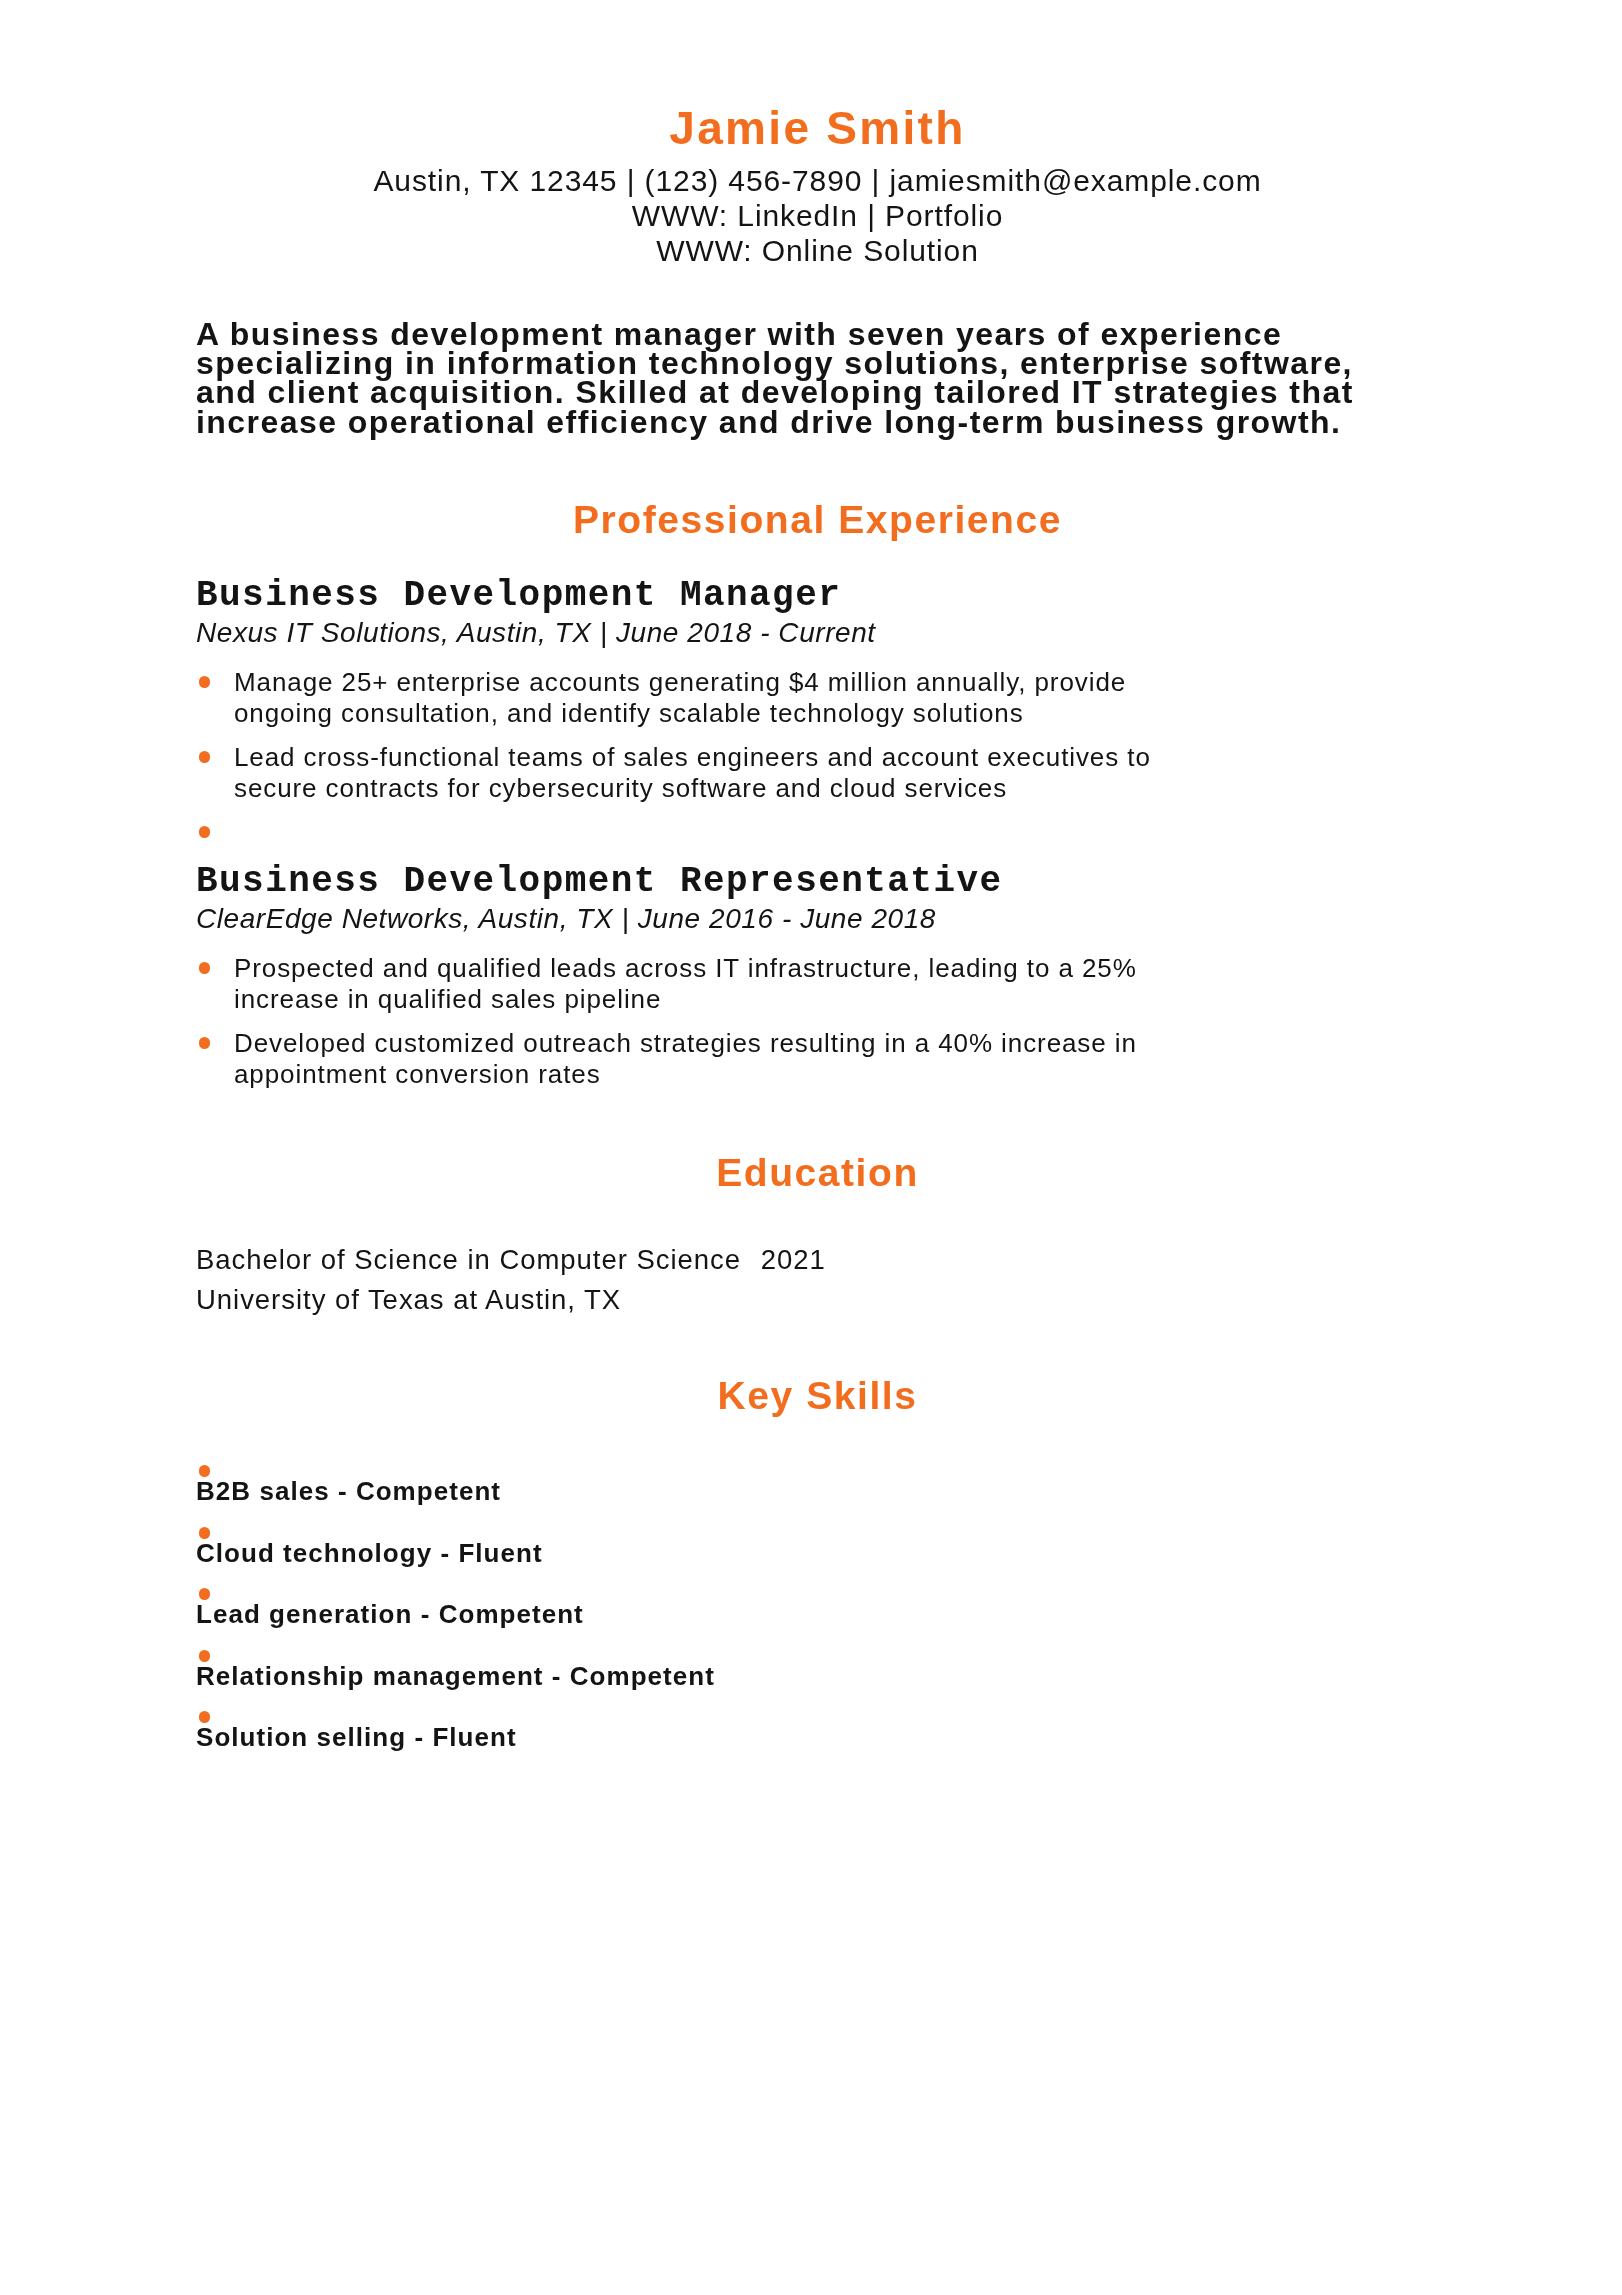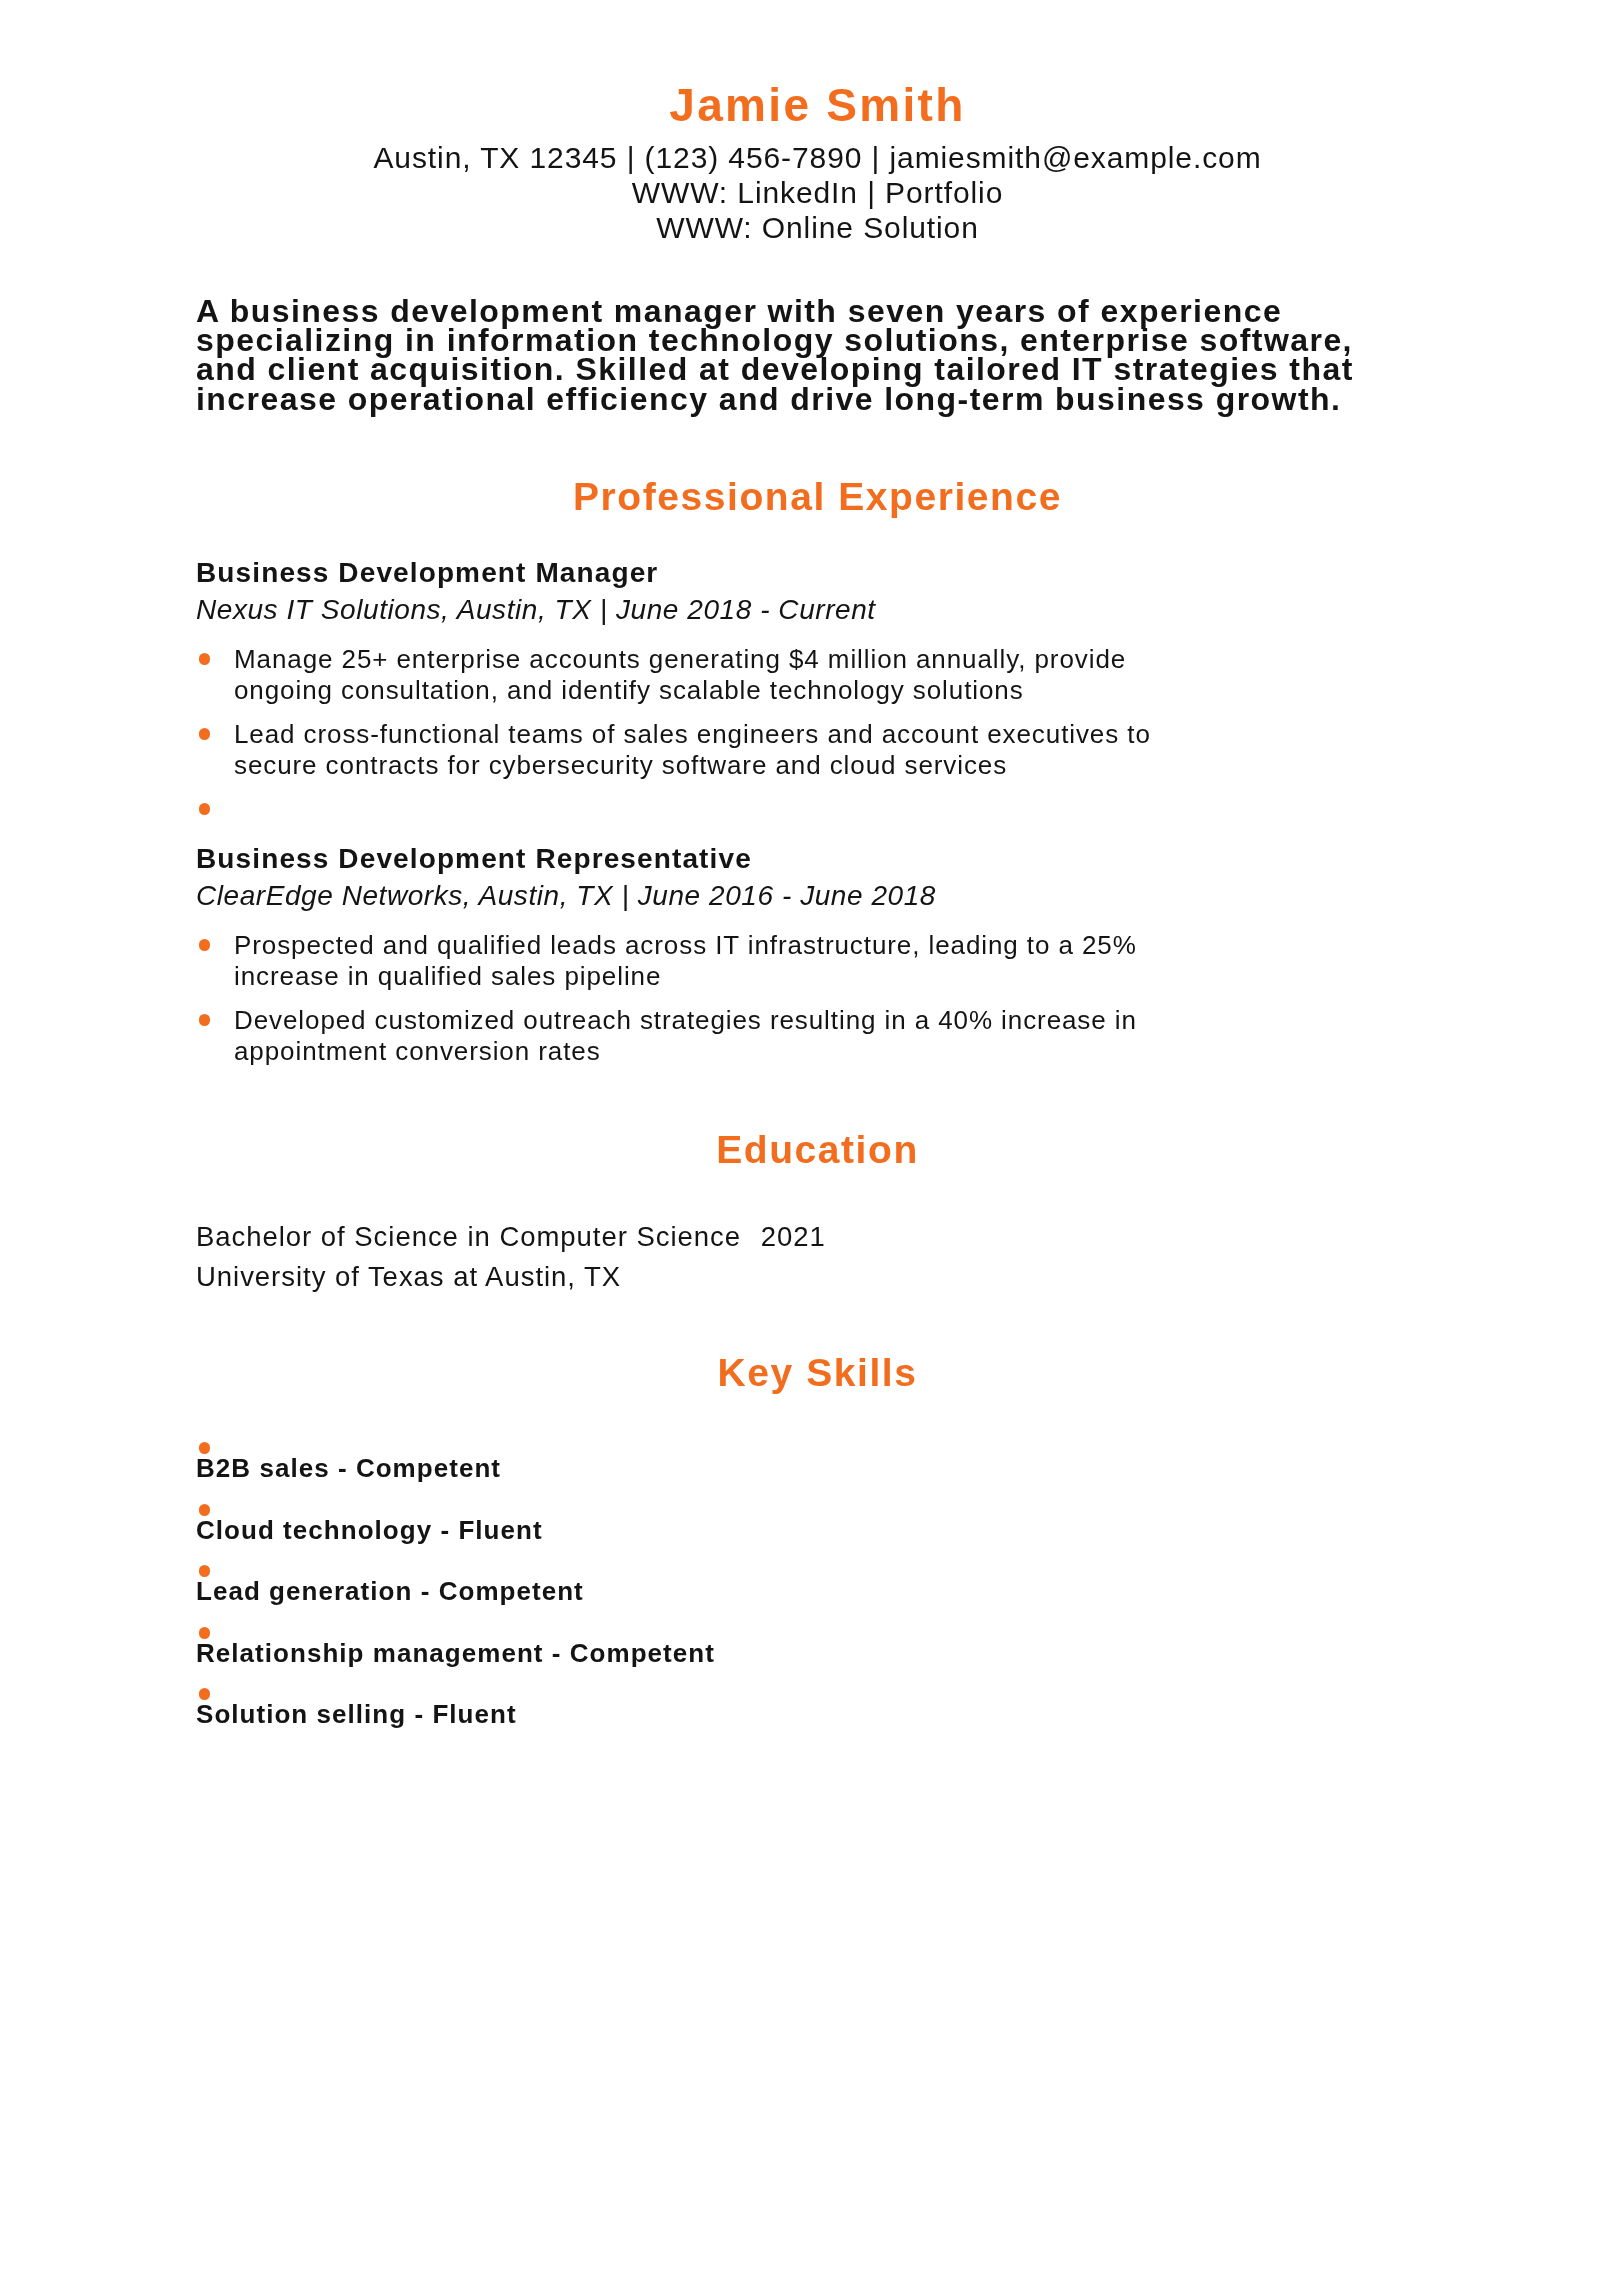--- a/index.html
+++ b/index.html
@@ -13,21 +13,21 @@
     height:2295px;
     font-family:"Liberation Sans","DejaVu Sans",sans-serif;
     color:var(--ink);
     overflow:hidden;
   }
   .page{
     position:relative;
     width:1622px;
     height:2295px;
     background:#ffffff;
-    padding:82px 183px 0 196px;
+    padding:105px 183px 0 196px;
   }
   .name{
     font-size:46px;
     line-height:47px;
     font-weight:bold;
     text-align:center;
     color:var(--accent);
     letter-spacing:0.05em;
   }
   .contact{
@@ -50,24 +50,25 @@
     text-align:center;
     font-size:39px;
     line-height:42px;
     font-weight:bold;
     color:var(--accent);
     letter-spacing:0.04em;
   }
   .section-heading.skills-heading{margin-top:59px;}
   .job-title{
     margin-top:38px;
-    font-size:28px;
+    font-size:36px;
     line-height:33px;
     font-weight:bold;
     letter-spacing:0.04em;
+    font-family:Liberation Mono, monospace;
   }
   .job+.job .job-title{margin-top:27.5px;}
   .job-meta{
     margin-top:3.9px;
     font-size:28px;
     line-height:33px;
     font-style:italic;
     letter-spacing:0.02em;
   }
   ul.bullets{

